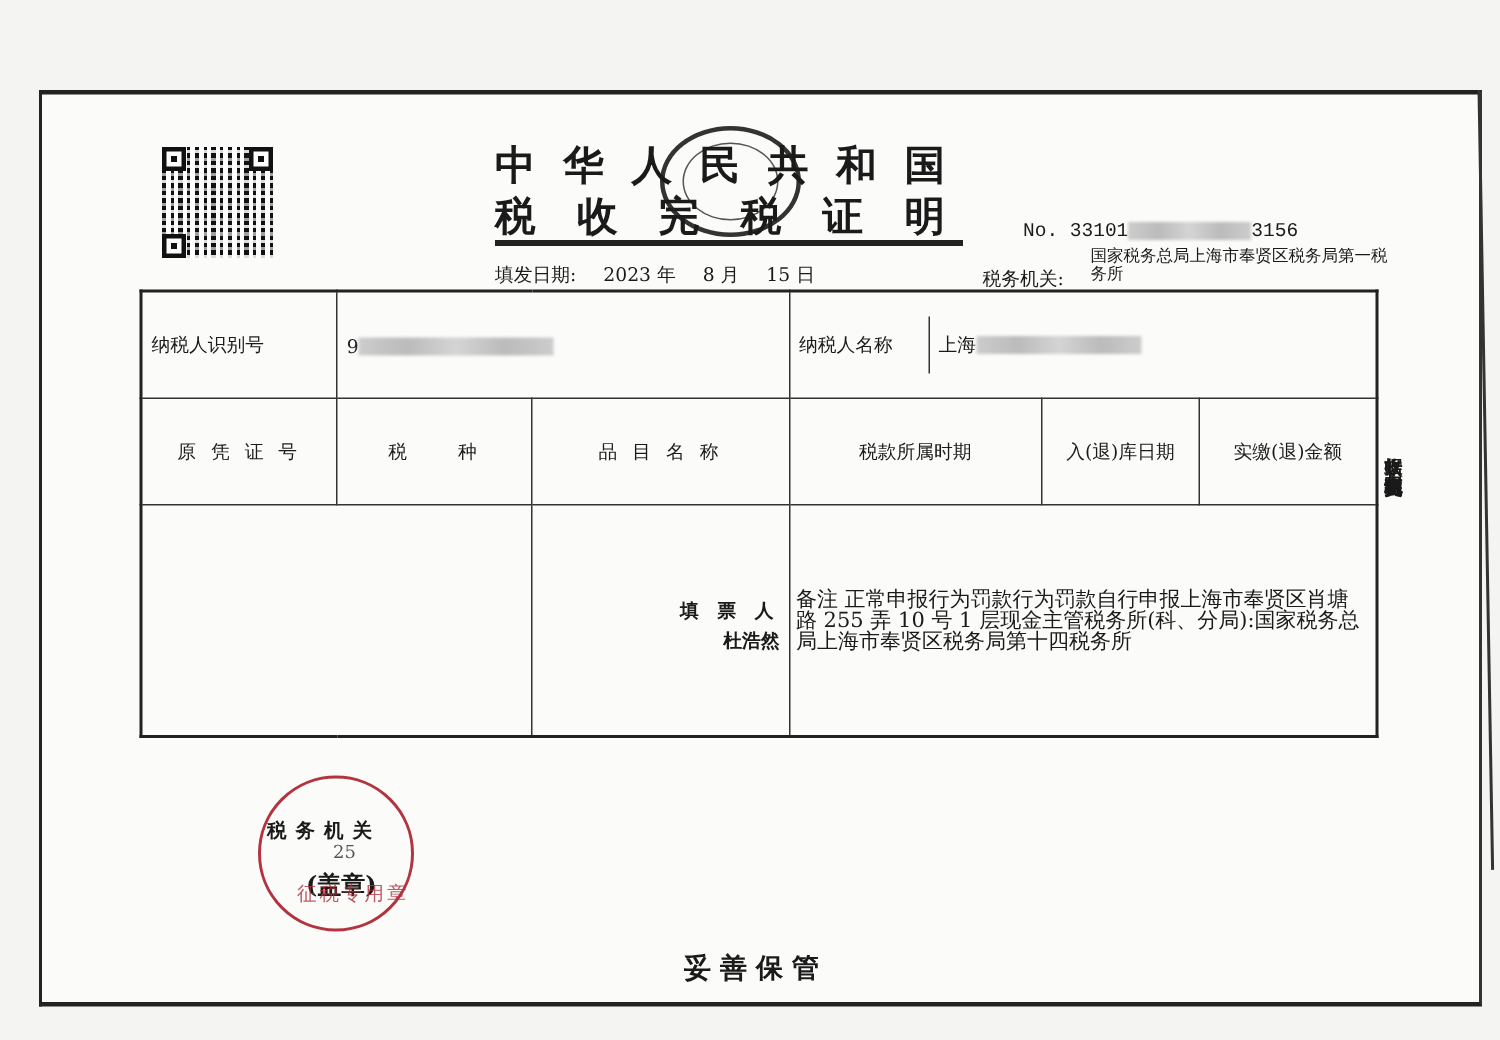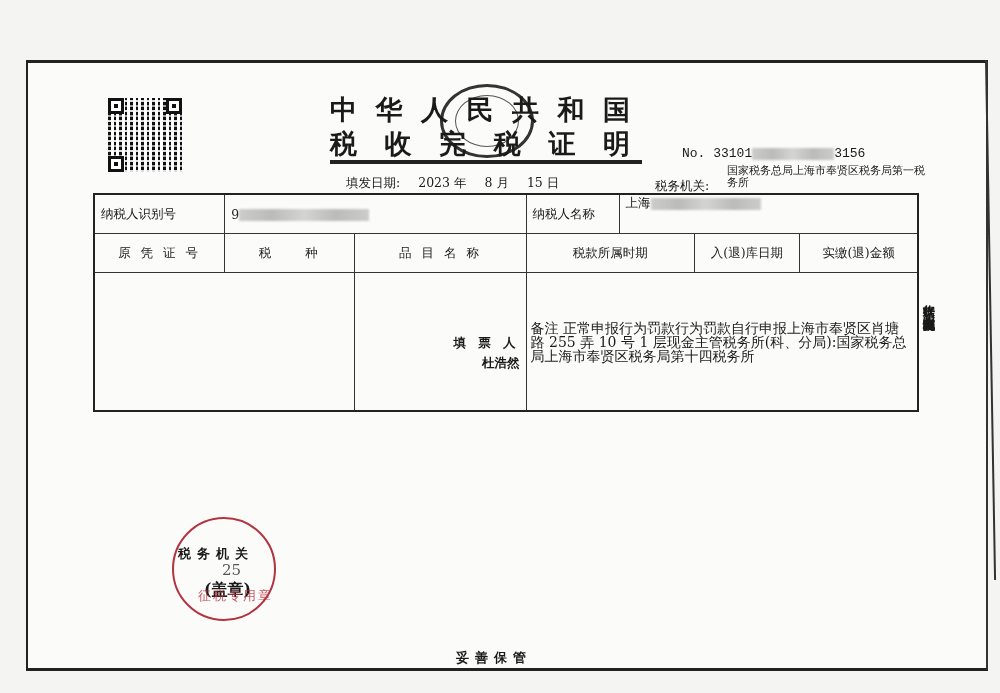--- a/index.html
+++ b/index.html
@@ -39,55 +39,55 @@
     .title-rule { position:absolute; left: 330px; top: 160px; width: 312px; height: 4px; background: #222; }
     .oval-stamp {
       position:absolute; left: 440px; top: 84px; width: 94px; height: 74px;
       border: 3px solid #333; border-radius: 50%; box-sizing: border-box;
     }
     .oval-stamp .inner { position:absolute; left: 12px; top: 8px; right:12px; bottom:8px; border:1px solid #555; border-radius:50%; }
     .serial { position:absolute; left: 682px; top: 146px; font-size: 13px; font-family:Liberation Mono, monospace; }
     .blur { display:inline-block; width: 82px; height: 12px; background: linear-gradient(90deg,#ccc,#bbb,#d4d4d4,#bbb,#ccc); vertical-align: middle; filter: blur(1px); }
     .blur.long { width: 130px; }
     .blur.mid { width: 110px; }
-    .issue { position:absolute; left: 330px; top: 175px; font-size: 12.5px; margin-left: 16px; }
+    .issue { position:absolute; left: 330px; top: 175px; font-size: 12.5px; }
     .issue span { margin-right: 14px; }
     .authority-label { position:absolute; left: 655px; top: 178px; font-size: 12.5px; }
     .authority-val { position:absolute; left: 727px; top: 165px; width: 200px; font-size: 11px; line-height: 12px; }
 
     table.main {
       position: absolute; left: 93px; top: 193px; width: 826px;
       border-collapse: collapse; font-size: 12.5px;
       border: 2px solid #222;
     }
-    table.main td { border: 1px solid #333; padding: 0 6px; vertical-align: middle; }
+    table.main td { border: 1px solid #333; padding: 16px 6px; vertical-align: middle; }
     .row-id td { height: 38px; }
     .row-head td { height: 38px; text-align: center; letter-spacing: 3px; }
     .row-data td { height: 205px; vertical-align: top; padding-top: 6px; }
     .row-total td { height: 38px; }
     .row-bottom td { height: 115px; vertical-align: top; }
     .num { text-align: right; font-family:"DejaVu Sans Mono", monospace; }
     .mono { font-family:"DejaVu Serif", serif; }
     .side-label {
       position:absolute; left: 922px; top: 296px; width: 14px; font-size: 12px; line-height: 14px;
       writing-mode: vertical-rl; font-weight: bold;
     }
     .side-rule { position:absolute; left: 985px; top: 60px; width: 2px; height: 520px; background:#333; transform: rotate(-1deg); transform-origin: top; }
     .red-stamp {
       position:absolute; left: 172px; top: 517px; width: 104px; height: 104px;
       border: 2px solid #b2343f; border-radius: 50%; box-sizing: border-box;
       color: #b2343f; font-size: 10px;
     }
     .red-stamp .t { position:absolute; left: 24px; top: 68px; font-size: 13px; letter-spacing: 2px; opacity:.8; }
-    .red-stamp .n { position:absolute; left: 48px; top: 42px; font-size: 15px; color:#555; }
+    .red-stamp .n { position:absolute; left: 48px; top: 42px; font-size: 12px; color:#555; }
     .stamp-labels { position:absolute; left: 178px; top: 545px; font-size: 13px; font-weight:bold; letter-spacing: 6px; }
     .stamp-seal { position:absolute; left: 204px; top: 580px; font-size: 16px; font-weight: bold; }
     .filler { text-align:right; padding-top: 22px !important; font-weight: bold; line-height: 20px; }
     .remarks { font-size: 14px; line-height: 14px; padding: 2px 4px !important; }
-    .footer { position:absolute; left: 456px; top: 633px; font-size: 13px; letter-spacing: 6px; font-weight: bold; margin-top: 16px; }
+    .footer { position:absolute; left: 456px; top: 633px; font-size: 18px; letter-spacing: 6px; font-weight: bold; }
   </style>
 </head>
 <body>
 
 <div class="paper"></div>
 <div class="side-rule"></div>
 
 <div class="qr">
   <div class="noise"></div>
   <div class="finder" style="left:0;top:0"></div>
@@ -140,21 +140,21 @@
       <col style="width:110px">
       <col style="width:124px">
   </colgroup>
   <tbody>
       <tr class="row-id">
     <td style="width:84px"><span>纳税人识别号</span></td>
     <td colspan="2" style="padding-left:6px">
       <span>9</span><span class="blur long"></span>
     </td>
     <td colspan="3" style="padding:0">
-      <div style="display:flex;height:38px;">
+      <div style="display:flex;height:38px;align-items:center">
         <div style="width:86px;border-right:1px solid #333;height:100%;display:flex;align-items:center;padding-left:6px">纳税人名称</div>
         <div style="padding-left:6px"><span>上海</span><span class="blur mid"></span></div>
       </div>
     </td>
   </tr>
   <tr class="row-head">
     <td>原 凭 证 号</td>
     <td>税　　种</td>
     <td>品 目 名 称</td>
     <td style="letter-spacing:0">税款所属时期</td>

